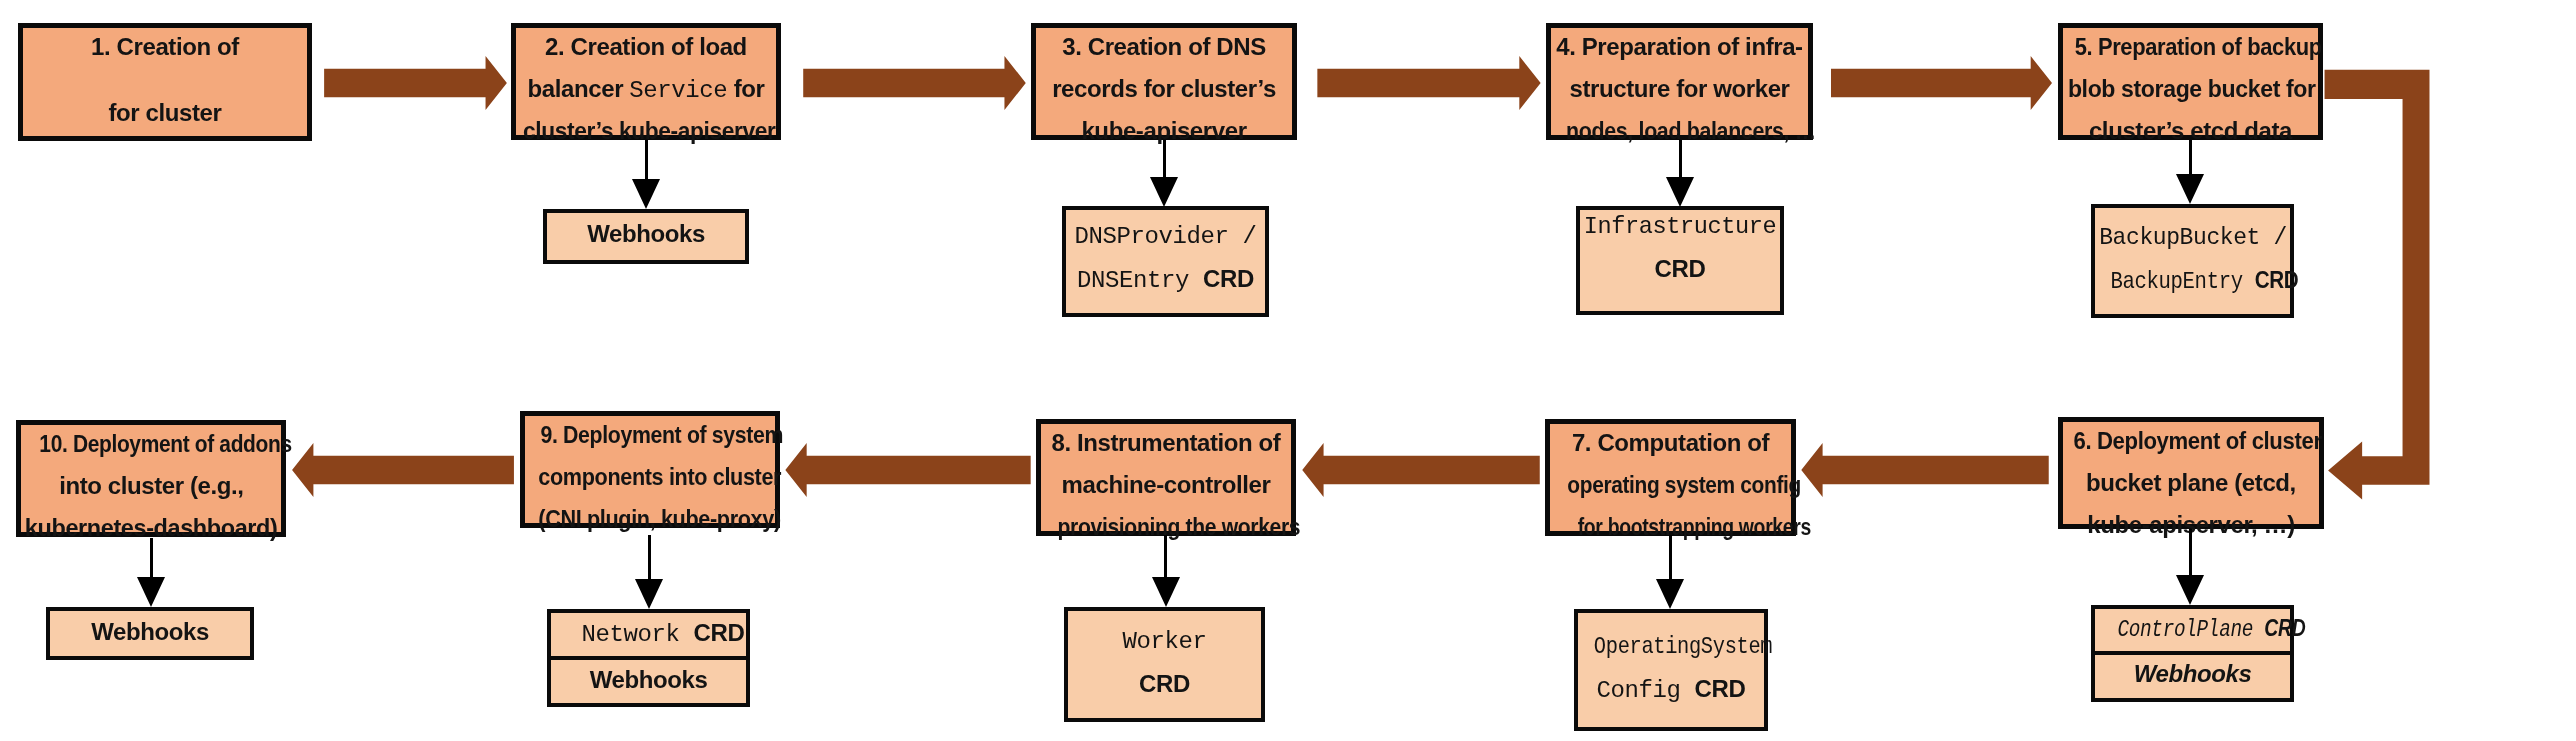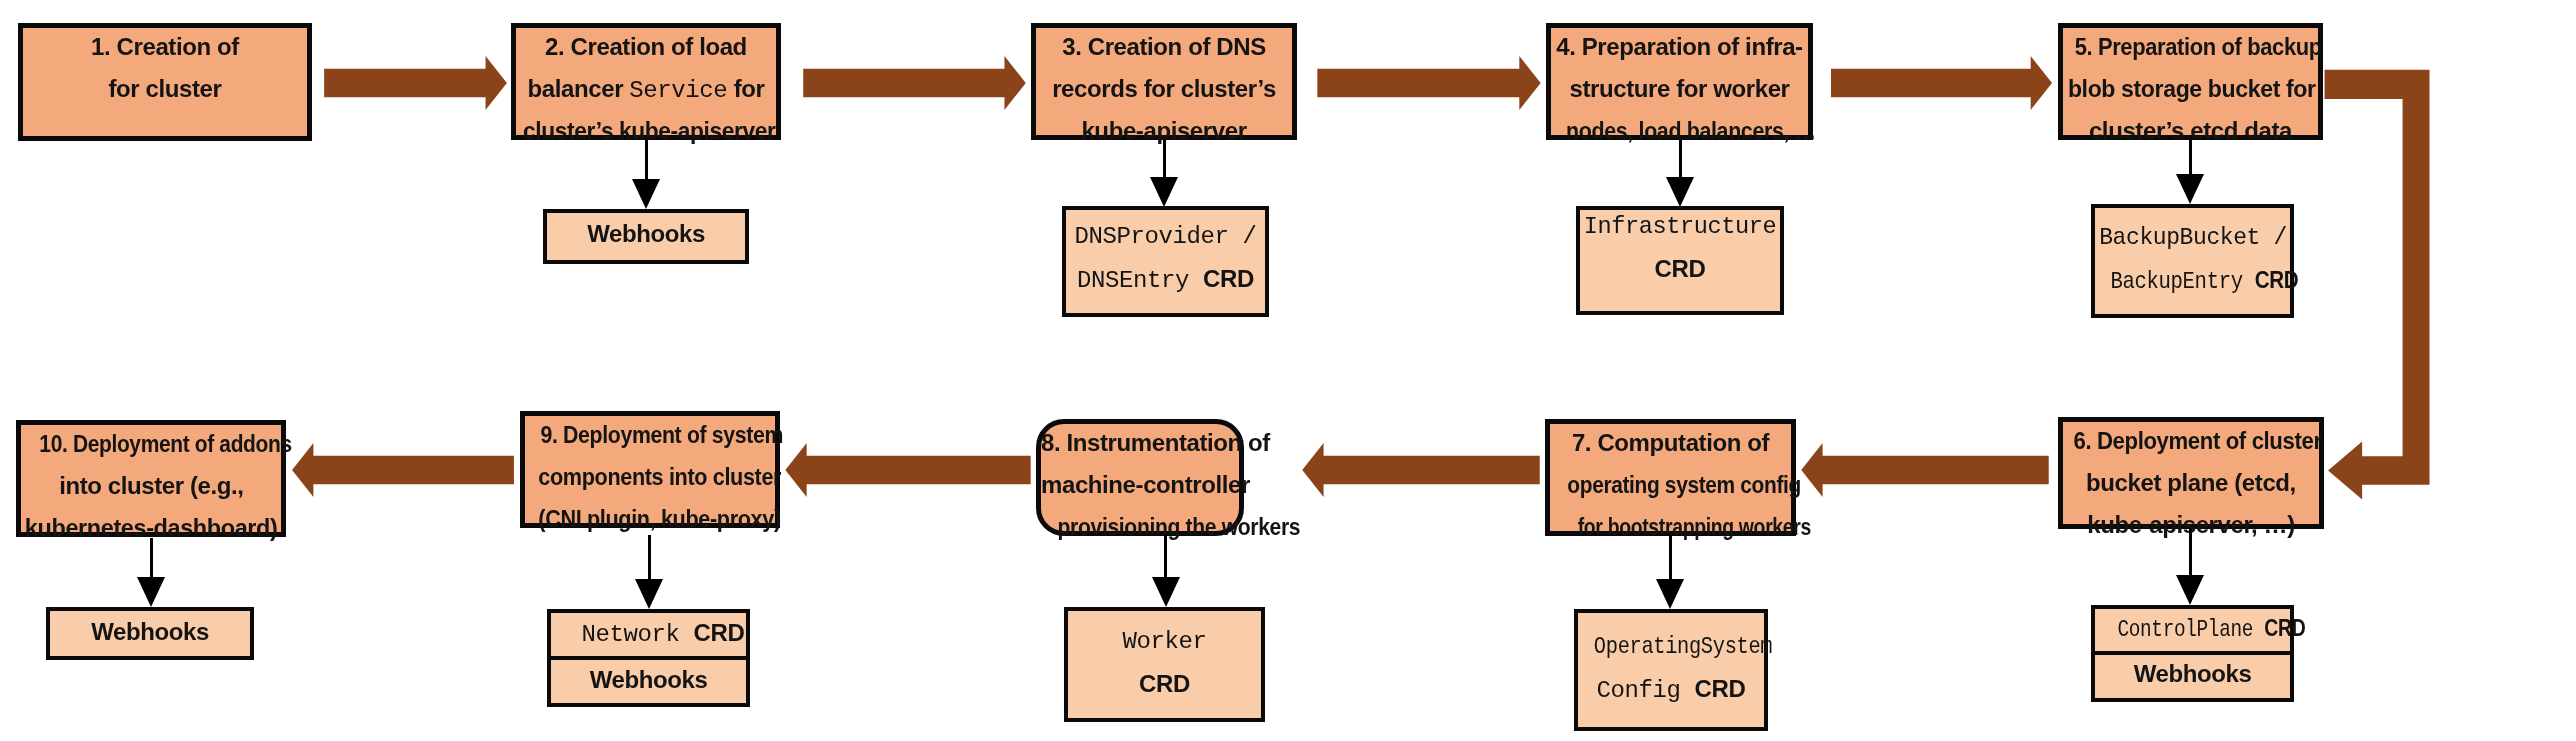--- a/index.html
+++ b/index.html
@@ -1,20 +1,20 @@
 <!DOCTYPE html>
 <html style="--step-fill: #F4A97C; --crd-fill: #F9CDA9; --border: #0A0A0A; --thin: #000000;font-size:11.4px"><head>
 <meta charset="utf-8">
 <style>
   html,body{margin:0;padding:0;background:#fff;}
   .stage{position:relative;width:2576px;height:742px;background:#fff;overflow:hidden;
          font-family:"Liberation Sans","DejaVu Sans",sans-serif;color:#141414;}
   .step-box{position:absolute;box-sizing:border-box;border:5px solid var(--border);
             background:var(--step-fill);display:flex;flex-direction:column;
-            align-items:center;justify-content:flex-start;}
+            align-items:center;justify-content:space-between;}
   .sub-box{position:absolute;box-sizing:border-box;border:4.3px solid var(--border);
            background:var(--crd-fill);display:flex;flex-direction:column;}
   .sub-row{display:flex;flex-direction:column;align-items:center;justify-content:center;
            box-sizing:content-box;}
   .sub-row + .sub-row{border-top:4.3px solid var(--border);}
   .line{width:100%;text-align:center;line-height:37px;}
   .sub-row .line{line-height:40px;}
   .linewrap{display:inline-block;white-space:nowrap;transform-origin:50% 50%;}
   .seg-sans{font-family:"Liberation Sans","DejaVu Sans",sans-serif;font-weight:700;font-size:24px;letter-spacing:-0.4px;}
   .seg-mono{font-family:"Liberation Mono","DejaVu Sans Mono",monospace;font-weight:400;font-size:24px;letter-spacing:-0.4px;}
@@ -80,21 +80,21 @@
         <div class="line"><span class="linewrap" style="transform: scaleX(0.859);"><span class="seg-mono">BackupEntry </span><span class="seg-sans">CRD</span></span></div>
       </div>
     </div>
     <div class="thin-line" style="left: 2189px; top: 140px; height: 37px;"></div>
     <div class="thin-head" style="left: 2176px; top: 174px;"></div>
     <div class="step-box" style="left: 2058px; top: 417px; width: 266px; height: 112px;">
       <div class="line"><span class="linewrap" style="transform: scaleX(0.922);"><span class="seg-sans">6. Deployment of cluster</span></span></div>
       <div class="line"><span class="linewrap"><span class="seg-sans">bucket plane (etcd,</span></span></div>
       <div class="line"><span class="linewrap"><span class="seg-sans">kube-apiserver, …)</span></span></div>
     </div>
-    <div class="sub-box" style="left: 2091px; top: 605px; width: 203px; height: 97px;">
+    <div class="sub-box" style="left: 2091px; top: 605px; width: 203px; height: 97px; font-style: italic;">
       <div class="sub-row" style="height: 42px;">
         <div class="line"><span class="linewrap" style="transform: scaleX(0.807);"><span class="seg-mono">ControlPlane </span><span class="seg-sans">CRD</span></span></div>
       </div>
       <div class="sub-row" style="height: 42px;">
         <div class="line"><span class="linewrap"><span class="seg-sans">Webhooks</span></span></div>
       </div>
     </div>
     <div class="thin-line" style="left: 2189px; top: 529px; height: 49px;"></div>
     <div class="thin-head" style="left: 2176px; top: 575px;"></div>
     <div class="step-box" style="left: 1545px; top: 419px; width: 251px; height: 117px;">
@@ -103,21 +103,21 @@
       <div class="line"><span class="linewrap" style="transform: scaleX(0.808);"><span class="seg-sans">for bootstrapping workers</span></span></div>
     </div>
     <div class="sub-box" style="left: 1574px; top: 609px; width: 194px; height: 122px; text-decoration: underline;">
       <div class="sub-row" style="height: 114px;">
         <div class="line"><span class="linewrap" style="transform: scaleX(0.849);"><span class="seg-mono">OperatingSystem</span></span></div>
         <div class="line"><span class="linewrap"><span class="seg-mono">Config </span><span class="seg-sans">CRD</span></span></div>
       </div>
     </div>
     <div class="thin-line" style="left: 1669px; top: 535px; height: 46px;"></div>
     <div class="thin-head" style="left: 1656px; top: 579px;"></div>
-    <div class="step-box" style="left: 1036px; top: 419px; width: 208px; height: 117px; border-radius: 28px;">
+    <div class="step-box" style="left: 1036px; top: 419px; width: 260px; height: 117px;">
       <div class="line"><span class="linewrap"><span class="seg-sans">8. Instrumentation of</span></span></div>
       <div class="line"><span class="linewrap"><span class="seg-sans">machine-controller</span></span></div>
       <div class="line"><span class="linewrap" style="transform: scaleX(0.88);"><span class="seg-sans">provisioning the workers</span></span></div>
     </div>
     <div class="sub-box" style="left: 1064px; top: 607px; width: 201px; height: 115px;">
       <div class="sub-row" style="height: 107px;">
         <div class="line"><span class="linewrap"><span class="seg-mono">Worker</span></span></div>
         <div class="line"><span class="linewrap"><span class="seg-sans">CRD</span></span></div>
       </div>
     </div>

